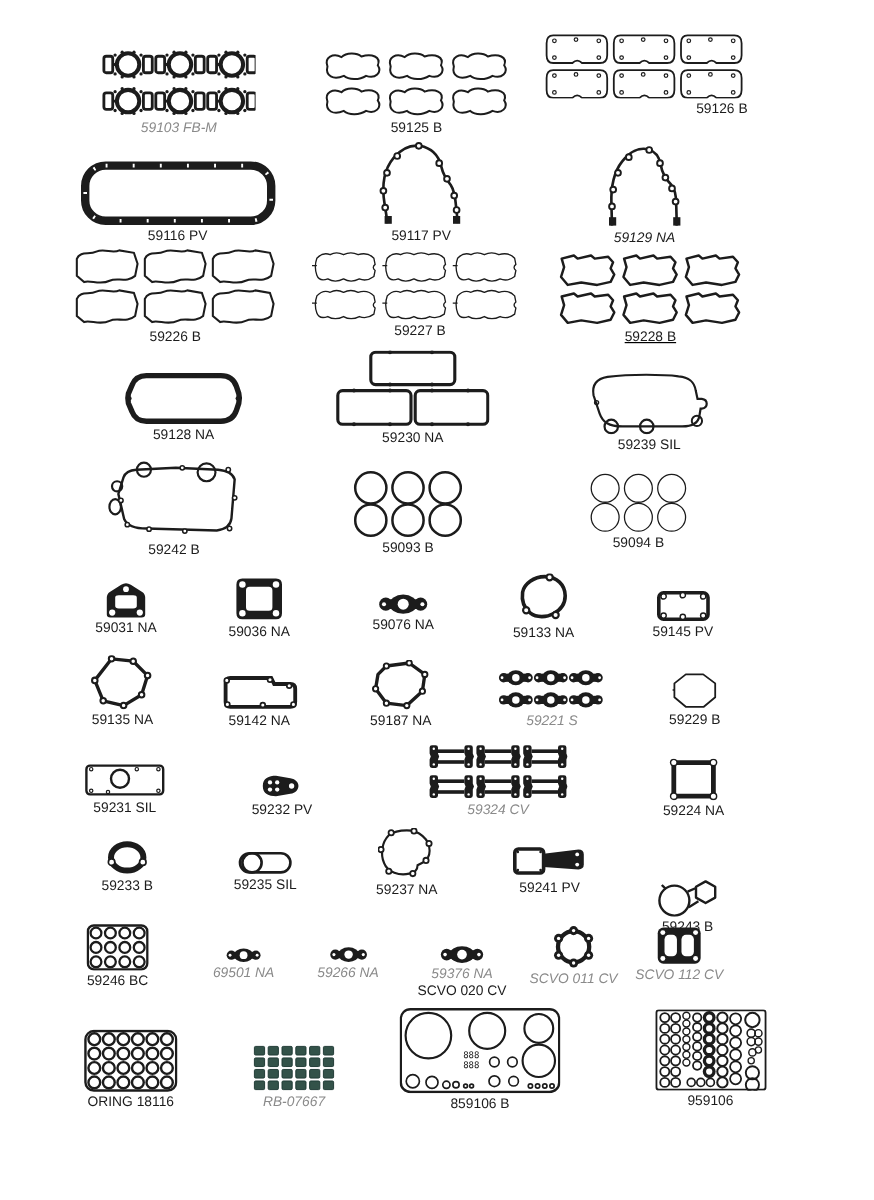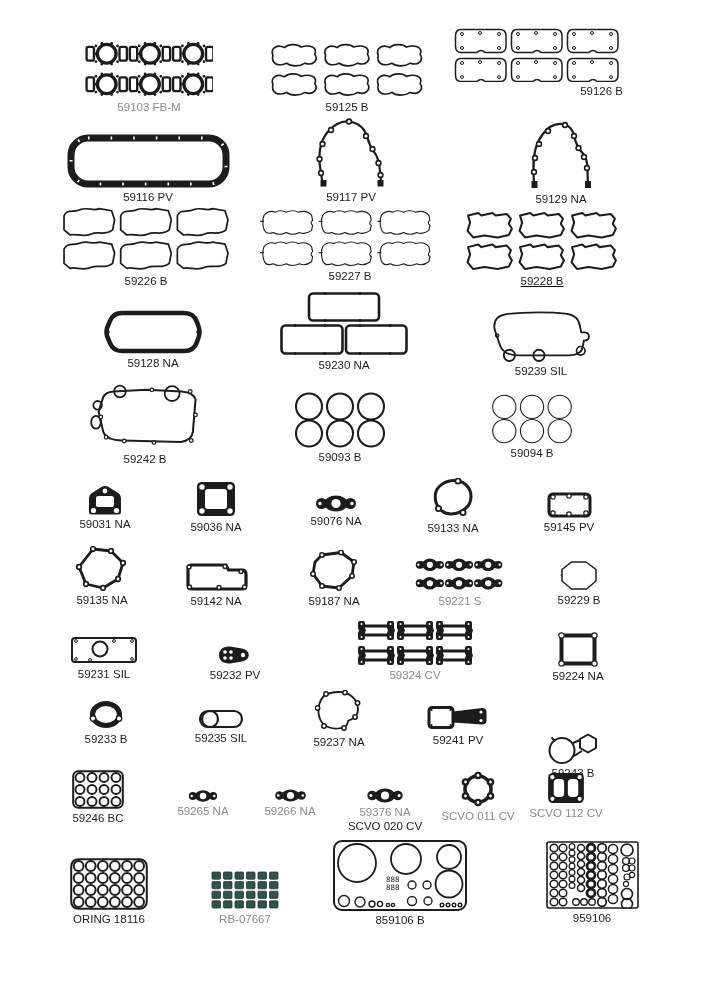--- a/index.html
+++ b/index.html
@@ -1,21 +1,21 @@
 <!DOCTYPE html>
 <html><head>
 <meta charset="utf-8">
 <style>
   html,body{margin:0;padding:0;background:#ffffff;}
   #canvas{position:relative;width:728px;height:1000px;background:#ffffff;
           font-family:"Liberation Sans",sans-serif;overflow:hidden;}
   .part{position:absolute;display:flex;flex-direction:column;align-items:center;}
   .part svg{display:block;}
   .part-label{font-size:11.5px;color:#1c1c1c;white-space:nowrap;margin-top:3px;line-height:1.1;}
-  .part-label.italic{color:#8a8a8a;}
+  .part-label.italic{font-style:italic;color:#8a8a8a;}
   .part-sublabel{font-size:11.5px;color:#1c1c1c;white-space:nowrap;line-height:1.1;margin-top:1px;}
 </style>
 </head>
 <body>
 
 <div id="canvas">
     <div class="part" style="left: 59px; top: 40px; width: 180px;">
       <svg width="128" height="58" viewBox="0 0 130 59" preserveAspectRatio="xMidYMid meet">
         <g transform="translate(0,0)">
           <rect x="1.5" y="7" width="7.5" height="14" rx="2" fill="none" stroke="#1c1c1c" stroke-width="2.4"></rect>
@@ -197,21 +197,21 @@
         <circle cx="12.5" cy="26" r="2.4" fill="#fff" stroke="#1c1c1c" stroke-width="1.6"></circle>
         <circle cx="21" cy="12" r="2.4" fill="#fff" stroke="#1c1c1c" stroke-width="1.6"></circle>
         <circle cx="39" cy="3.5" r="2.4" fill="#fff" stroke="#1c1c1c" stroke-width="1.6"></circle>
         <circle cx="56" cy="18" r="2.4" fill="#fff" stroke="#1c1c1c" stroke-width="1.6"></circle>
         <circle cx="62.5" cy="31" r="2.4" fill="#fff" stroke="#1c1c1c" stroke-width="1.6"></circle>
         <circle cx="68.5" cy="45" r="2.4" fill="#fff" stroke="#1c1c1c" stroke-width="1.6"></circle>
         <circle cx="70.5" cy="57" r="2.4" fill="#fff" stroke="#1c1c1c" stroke-width="1.6"></circle>
       </svg>
       <div class="part-label">59117 PV</div>
     </div>
-    <div class="part" style="left: 471px; top: 120px; width: 180px;">
+    <div class="part" style="left: 447px; top: 120px; width: 180px; font-style: italic;">
       <svg width="80" height="70" viewBox="0 0 80 70" preserveAspectRatio="xMidYMid meet">
         <path d="M13,68 L12.5,50 C12,36 14,24 21.5,14.5 C27.5,6.5 35.5,2.5 43.5,4.5 C50.5,6.5 52.5,11.5 53.5,17 C55,25 58,29.5 62,33.5 C65.5,37.5 66.5,44 66.5,50 L67,68" fill="none" stroke="#1c1c1c" stroke-width="2.2"></path>
         <rect x="10.5" y="61" width="6" height="7" fill="#1c1c1c"></rect>
         <rect x="64" y="61" width="6" height="7" fill="#1c1c1c"></rect>
         <circle cx="13" cy="52" r="2.4" fill="#fff" stroke="#1c1c1c" stroke-width="1.6"></circle>
         <circle cx="14" cy="38" r="2.4" fill="#fff" stroke="#1c1c1c" stroke-width="1.6"></circle>
         <circle cx="18" cy="24" r="2.4" fill="#fff" stroke="#1c1c1c" stroke-width="1.6"></circle>
         <circle cx="27" cy="11" r="2.4" fill="#fff" stroke="#1c1c1c" stroke-width="1.6"></circle>
         <circle cx="44" cy="5" r="2.4" fill="#fff" stroke="#1c1c1c" stroke-width="1.6"></circle>
         <circle cx="53" cy="16" r="2.4" fill="#fff" stroke="#1c1c1c" stroke-width="1.6"></circle>
@@ -720,21 +720,21 @@
     <div class="part" style="left: 113px; top: 790px; width: 180px;">
       <svg width="30" height="12" viewBox="0 0 42 17" preserveAspectRatio="xMidYMid meet">
         <ellipse cx="21" cy="8.5" rx="11.5" ry="8" fill="#1c1c1c"></ellipse>
         <circle cx="6.5" cy="8.5" r="5.5" fill="#1c1c1c"></circle>
         <circle cx="35.5" cy="8.5" r="5.5" fill="#1c1c1c"></circle>
         <rect x="6" y="4.5" width="30" height="8" fill="#1c1c1c"></rect>
         <circle cx="21" cy="8.5" r="4.6" fill="#fff"></circle>
         <circle cx="5" cy="8.5" r="1.7" fill="#fff"></circle>
         <circle cx="37" cy="8.5" r="1.7" fill="#fff"></circle>
       </svg>
-      <div class="part-label italic">59265 NA</div>
+      <div class="part-label italic">69501 NA</div>
     </div>
     <div class="part" style="left: 200px; top: 789px; width: 180px;">
       <svg width="33" height="13" viewBox="0 0 42 17" preserveAspectRatio="xMidYMid meet">
         <ellipse cx="21" cy="8.5" rx="11.5" ry="8" fill="#1c1c1c"></ellipse>
         <circle cx="6.5" cy="8.5" r="5.5" fill="#1c1c1c"></circle>
         <circle cx="35.5" cy="8.5" r="5.5" fill="#1c1c1c"></circle>
         <rect x="6" y="4.5" width="30" height="8" fill="#1c1c1c"></rect>
         <circle cx="21" cy="8.5" r="4.6" fill="#fff"></circle>
         <circle cx="5" cy="8.5" r="1.7" fill="#fff"></circle>
         <circle cx="37" cy="8.5" r="1.7" fill="#fff"></circle>

